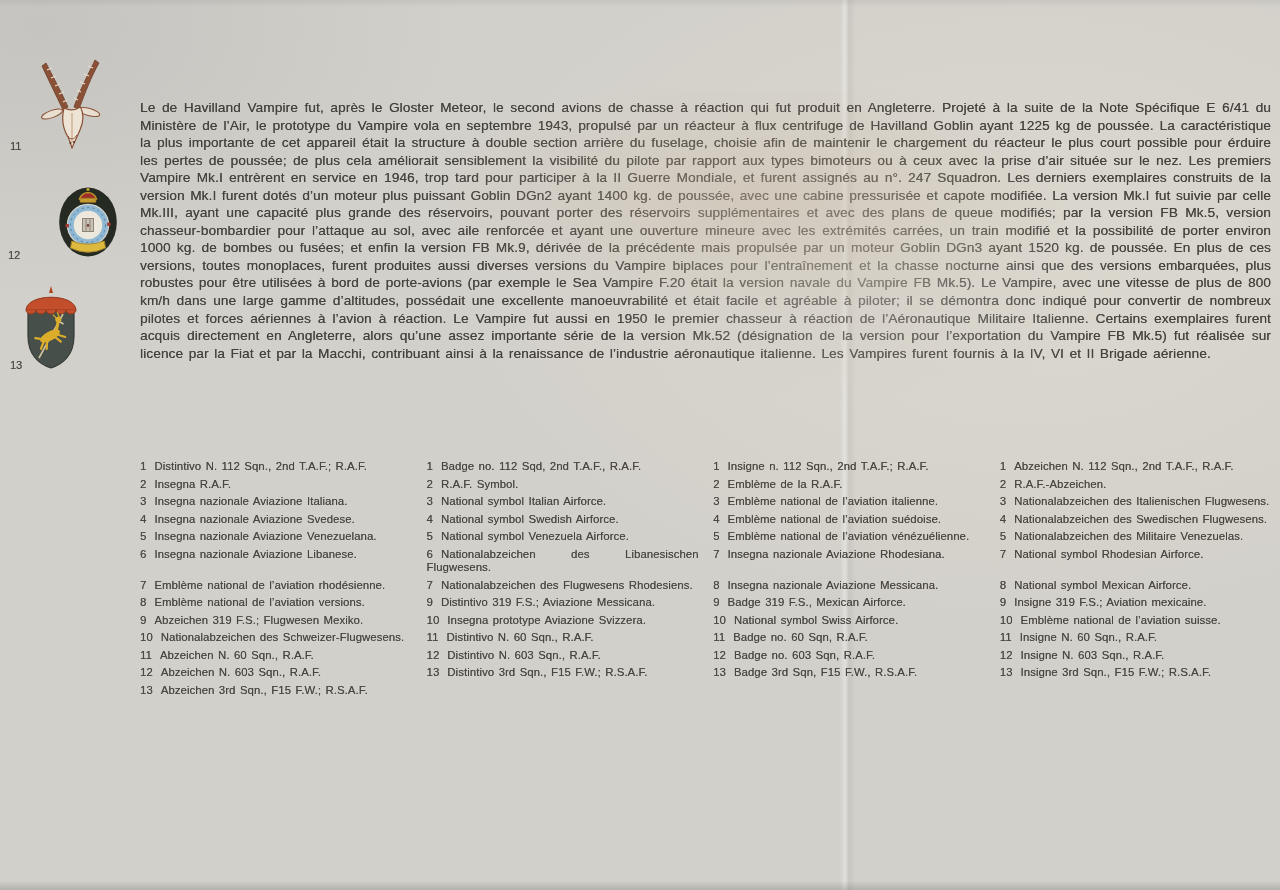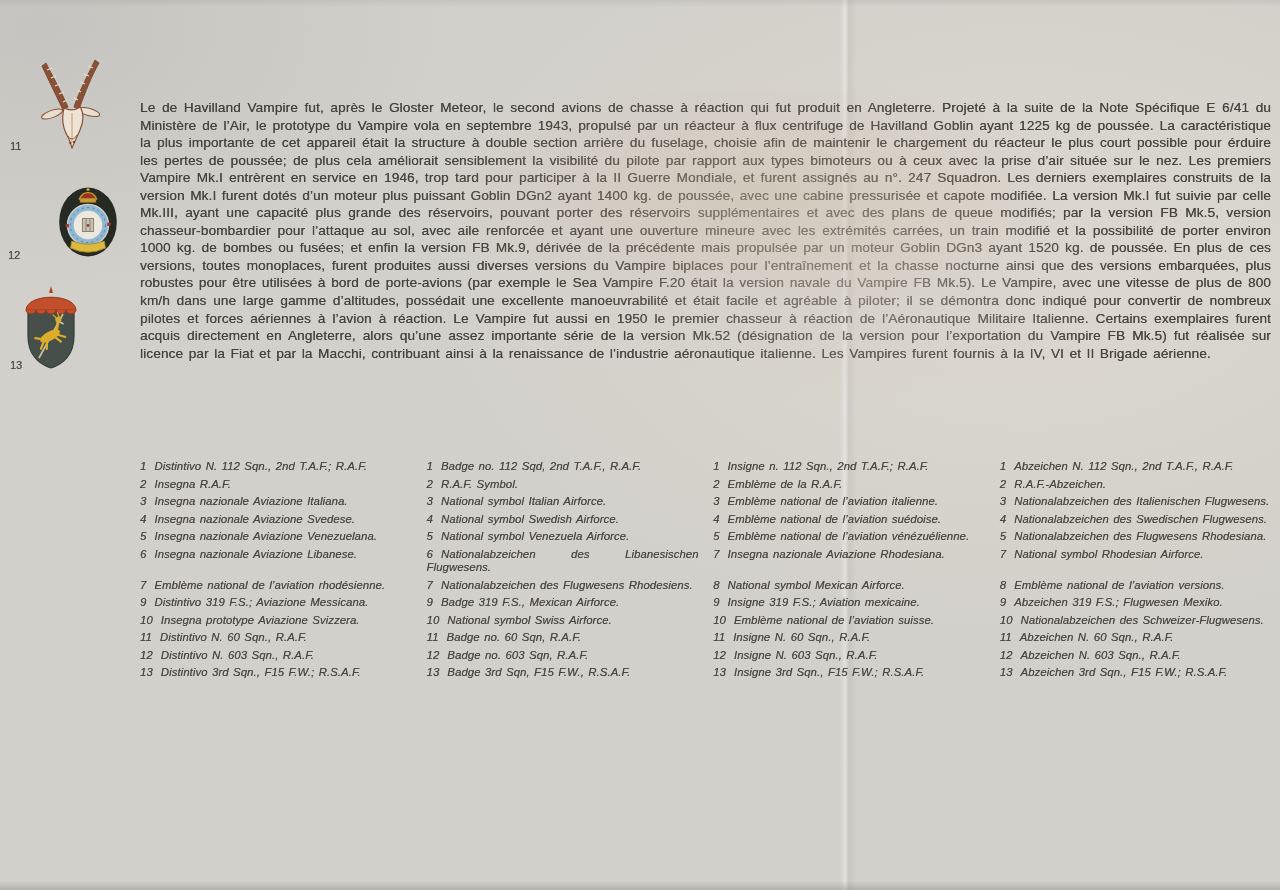--- a/index.html
+++ b/index.html
@@ -31,21 +31,21 @@
       radial-gradient(60% 45% at 45% 30%, rgba(203,185,164,.40), rgba(203,185,164,0) 75%),
       radial-gradient(55% 50% at 60% 55%, rgba(210,204,194,.45), rgba(210,204,194,0) 70%);
   }
   .captions{
     position:absolute;left:140px;top:460px;width:1132px;
     display:grid;grid-template-columns:repeat(4,272px);
     column-gap:14.6px;row-gap:4px;
     font-size:11.3px;line-height:13.5px;color:#49463f;
     text-shadow:.15px .15px .4px rgba(70,66,60,.7);
   }
-  .cap-item{text-align:justify;letter-spacing:.1px;word-spacing:1.2px;font-style:italic;}
+  .cap-item{text-align:justify;letter-spacing:.1px;word-spacing:1.2px;}
   .cap-num{padding-right:8px;}
   .badge{position:absolute;}
   .badge-num{
     position:absolute;font-size:11px;color:#4b4843;
     text-shadow:.15px .15px .3px rgba(70,66,60,.6);
   }
 </style>
 </head>
 <body>
 
@@ -142,27 +142,28 @@
       <div class="cap-item"><span class="cap-num">3</span><span>National symbol Italian Airforce.</span></div>
       <div class="cap-item"><span class="cap-num">3</span><span>Emblème national de l’aviation italienne.</span></div>
       <div class="cap-item"><span class="cap-num">3</span><span>Nationalabzeichen des Italienischen Flugwesens.</span></div>
       <div class="cap-item"><span class="cap-num">4</span><span>Insegna nazionale Aviazione Svedese.</span></div>
       <div class="cap-item"><span class="cap-num">4</span><span>National symbol Swedish Airforce.</span></div>
       <div class="cap-item"><span class="cap-num">4</span><span>Emblème national de l’aviation suédoise.</span></div>
       <div class="cap-item"><span class="cap-num">4</span><span>Nationalabzeichen des Swedischen Flugwesens.</span></div>
       <div class="cap-item"><span class="cap-num">5</span><span>Insegna nazionale Aviazione Venezuelana.</span></div>
       <div class="cap-item"><span class="cap-num">5</span><span>National symbol Venezuela Airforce.</span></div>
       <div class="cap-item"><span class="cap-num">5</span><span>Emblème national de l’aviation vénézuélienne.</span></div>
-      <div class="cap-item"><span class="cap-num">5</span><span>Nationalabzeichen des Flugwesens Rhodesiana.</span></div>
+      <div class="cap-item"><span class="cap-num">5</span><span>Nationalabzeichen des Militaire Venezuelas.</span></div>
       <div class="cap-item"><span class="cap-num">6</span><span>Insegna nazionale Aviazione Libanese.</span></div>
       <div class="cap-item"><span class="cap-num">6</span><span>Nationalabzeichen des Libanesischen Flugwesens.</span></div>
       <div class="cap-item"><span class="cap-num">7</span><span>Insegna nazionale Aviazione Rhodesiana.</span></div>
       <div class="cap-item"><span class="cap-num">7</span><span>National symbol Rhodesian Airforce.</span></div>
       <div class="cap-item"><span class="cap-num">7</span><span>Emblème national de l’aviation rhodésienne.</span></div>
       <div class="cap-item"><span class="cap-num">7</span><span>Nationalabzeichen des Flugwesens Rhodesiens.</span></div>
+      <div class="cap-item"><span class="cap-num">8</span><span>Insegna nazionale Aviazione Messicana.</span></div>
       <div class="cap-item"><span class="cap-num">8</span><span>National symbol Mexican Airforce.</span></div>
       <div class="cap-item"><span class="cap-num">8</span><span>Emblème national de l’aviation versions.</span></div>
       <div class="cap-item"><span class="cap-num">9</span><span>Distintivo 319 F.S.; Aviazione Messicana.</span></div>
       <div class="cap-item"><span class="cap-num">9</span><span>Badge 319 F.S., Mexican Airforce.</span></div>
       <div class="cap-item"><span class="cap-num">9</span><span>Insigne 319 F.S.; Aviation mexicaine.</span></div>
       <div class="cap-item"><span class="cap-num">9</span><span>Abzeichen 319 F.S.; Flugwesen Mexiko.</span></div>
       <div class="cap-item"><span class="cap-num">10</span><span>Insegna prototype Aviazione Svizzera.</span></div>
       <div class="cap-item"><span class="cap-num">10</span><span>National symbol Swiss Airforce.</span></div>
       <div class="cap-item"><span class="cap-num">10</span><span>Emblème national de l’aviation suisse.</span></div>
       <div class="cap-item"><span class="cap-num">10</span><span>Nationalabzeichen des Schweizer-Flugwesens.</span></div>

